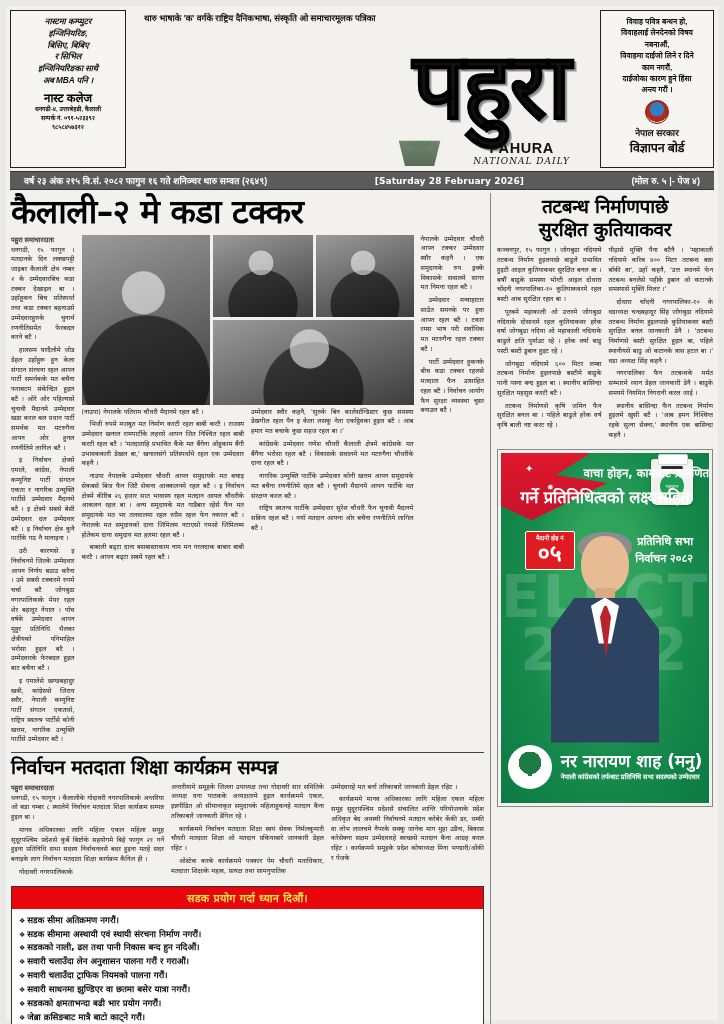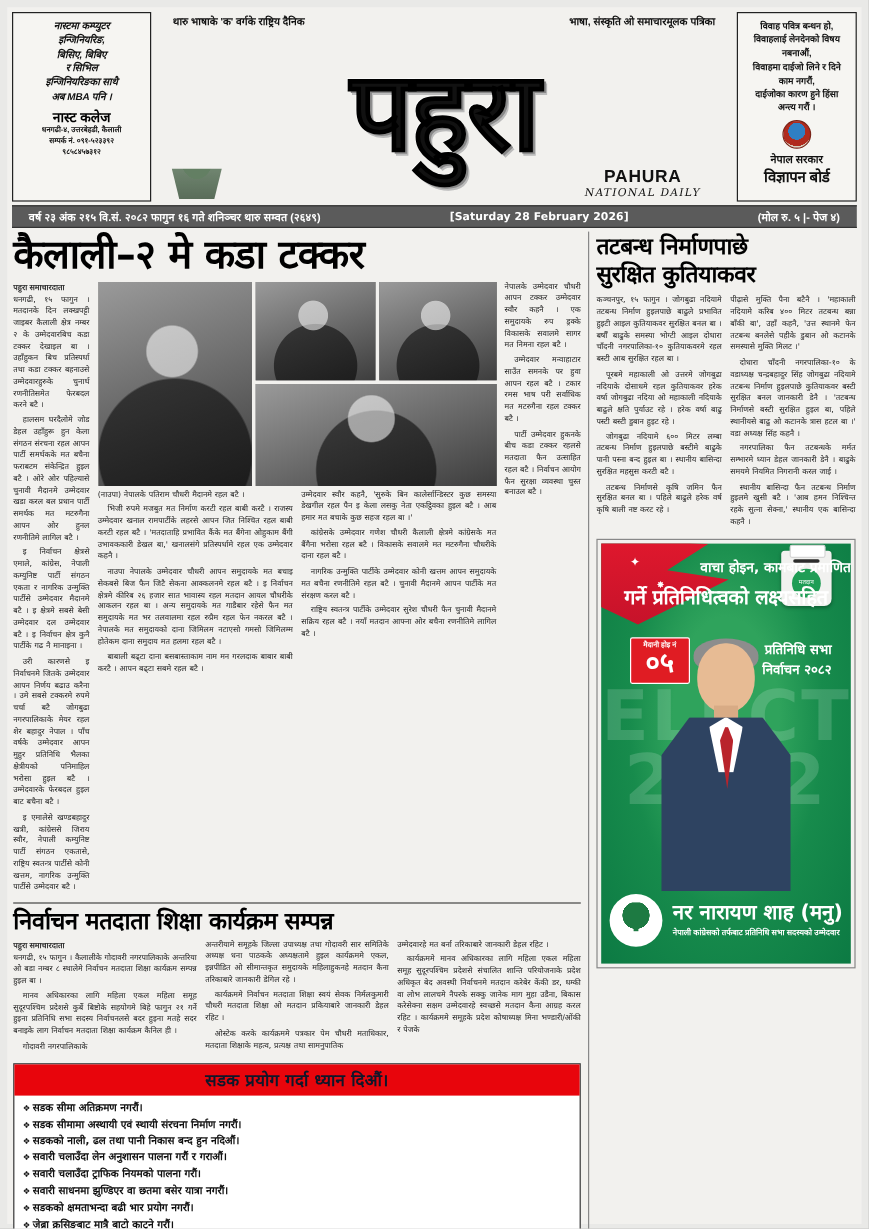--- a/index.html
+++ b/index.html
@@ -12,37 +12,37 @@
     width:712px;height:1014px;background:#f2f1ee;position:relative;box-sizing:border-box;
   }
   
   .masthead{display:flex;align-items:stretch;height:162px;padding:4px 4px 0 4px;box-sizing:border-box;}
   .ad-box{
     border:1.5px solid #222;box-sizing:border-box;
     display:flex;flex-direction:column;justify-content:flex-start;align-items:center;
     padding:5px 3px;background:#f6f5f2;
   }
   .ad-left{width:116px;}
-  .ad-right{width:100px;}
+  .ad-right{width:114px;}
   .ad-left .ital{
     font-style:italic;font-weight:bold;font-size:8.3px;line-height:1.42;text-align:center;color:#111;
     letter-spacing:-.1px;
   }
   .ad-left .brand{font-weight:bold;font-size:11.5px;margin-top:3px;color:#000;}
   .ad-left .small{font-size:6.2px;font-weight:bold;line-height:1.45;text-align:center;color:#111;}
   .ad-right .line{font-size:7.6px;font-weight:bold;line-height:1.5;text-align:center;color:#111;}
   .emblem{
     width:22px;height:22px;border-radius:50%;margin:4px auto 2px auto;
     background:radial-gradient(circle at 50% 38%, #2f7fc4 0 40%, #b02a1e 41% 70%, #d8d2c0 71% 100%);
     border:1px solid #7a2318;
   }
   .ad-right .gov{font-size:9px;font-weight:bold;color:#111;}
   .ad-right .board{font-size:12.5px;font-weight:bold;color:#111;letter-spacing:-.2px;}
 
-  .nameplate{flex:1;position:relative;display:flex;flex-direction:column;padding:0 6px;}
+  .nameplate{flex:1;position:relative;display:flex;flex-direction:row;padding:0 6px;}
   .tagrow{display:flex;justify-content:space-between;padding:2px 12px 0 12px;}
   .tagrow span{font-size:8.6px;font-weight:bold;color:#111;}
   .logo-wrap{flex:1;position:relative;display:flex;align-items:center;justify-content:center;}
   .bigtitle{
     font-family:"DejaVu Sans", sans-serif;
     font-size:92px;line-height:.95;font-weight:bold;color:#111;
     text-shadow:2px 2px 0 #888, 3px 3px 0 #bbb, -1px -1px 0 #fff;
     -webkit-text-stroke:1px #000;letter-spacing:-2px;margin-top:-4px;
   }
   .basket{
@@ -76,21 +76,21 @@
   .lead{display:flex;gap:0;margin-top:3px;}
   .lead-left{width:480px;border-right:1px solid #888;padding-right:6px;box-sizing:border-box;}
   .lead-right{width:222px;padding-left:6px;box-sizing:border-box;}
 
   .h1-main{
     font-size:33px;font-weight:bold;color:#000;line-height:1.05;letter-spacing:-.5px;
     font-family:"DejaVu Sans",sans-serif;margin:2px 0 5px 0;
   }
   .h1-right{
     font-size:19px;font-weight:bold;color:#000;line-height:1.22;letter-spacing:-.3px;
-    font-family:"DejaVu Sans",sans-serif;margin:2px 0 5px 0;
+    font-family:"DejaVu Sans",sans-serif;margin:2px 0 5px 0;text-align:center;
   }
 
   .cols3{display:flex;gap:7px;}
   .col{flex:1;}
   .col2{display:flex;gap:7px;}
   .byline{font-size:6.6px;font-weight:bold;color:#333;margin-bottom:2px;}
   p.body{
     font-size:6.5px;line-height:1.5;text-align:justify;color:#1b1b1b;margin:0 0 3px 0;
     font-family:"DejaVu Sans",sans-serif;word-spacing:.3px;
   }
@@ -119,22 +119,22 @@
   .h2-main{
     font-size:19.5px;font-weight:bold;color:#000;line-height:1.1;
     font-family:"DejaVu Sans",sans-serif;margin:1px 0 4px 0;letter-spacing:-.3px;
   }
 
   
   .notice{
     margin-top:5px;border:1.5px solid #333;background:#fff;
   }
   .notice-head{
-    background:#e8050c;color:#0f172a;text-align:center;font-weight:bold;
-    font-size:14px;padding:3px 0 4px 0;font-family:"DejaVu Sans",sans-serif;letter-spacing:.2px;
+    background:#e8050c;color:#fde047;text-align:center;font-weight:bold;
+    font-size:11px;padding:3px 0 4px 0;font-family:"DejaVu Sans",sans-serif;letter-spacing:.2px;
   }
   .notice-body{padding:5px 7px 2px 7px;}
   .notice-body li{
     list-style:none;font-size:8.6px;font-weight:bold;color:#111;line-height:1.62;
     font-family:"DejaVu Sans",sans-serif;
   }
   .notice-body li::before{content:"\2756";color:#111;margin-right:2px;font-size:7px;}
 
   
   .adwrap{border:1px solid #888;padding:3px;box-sizing:border-box;margin-top:5px;background:#f2f1ee;}

